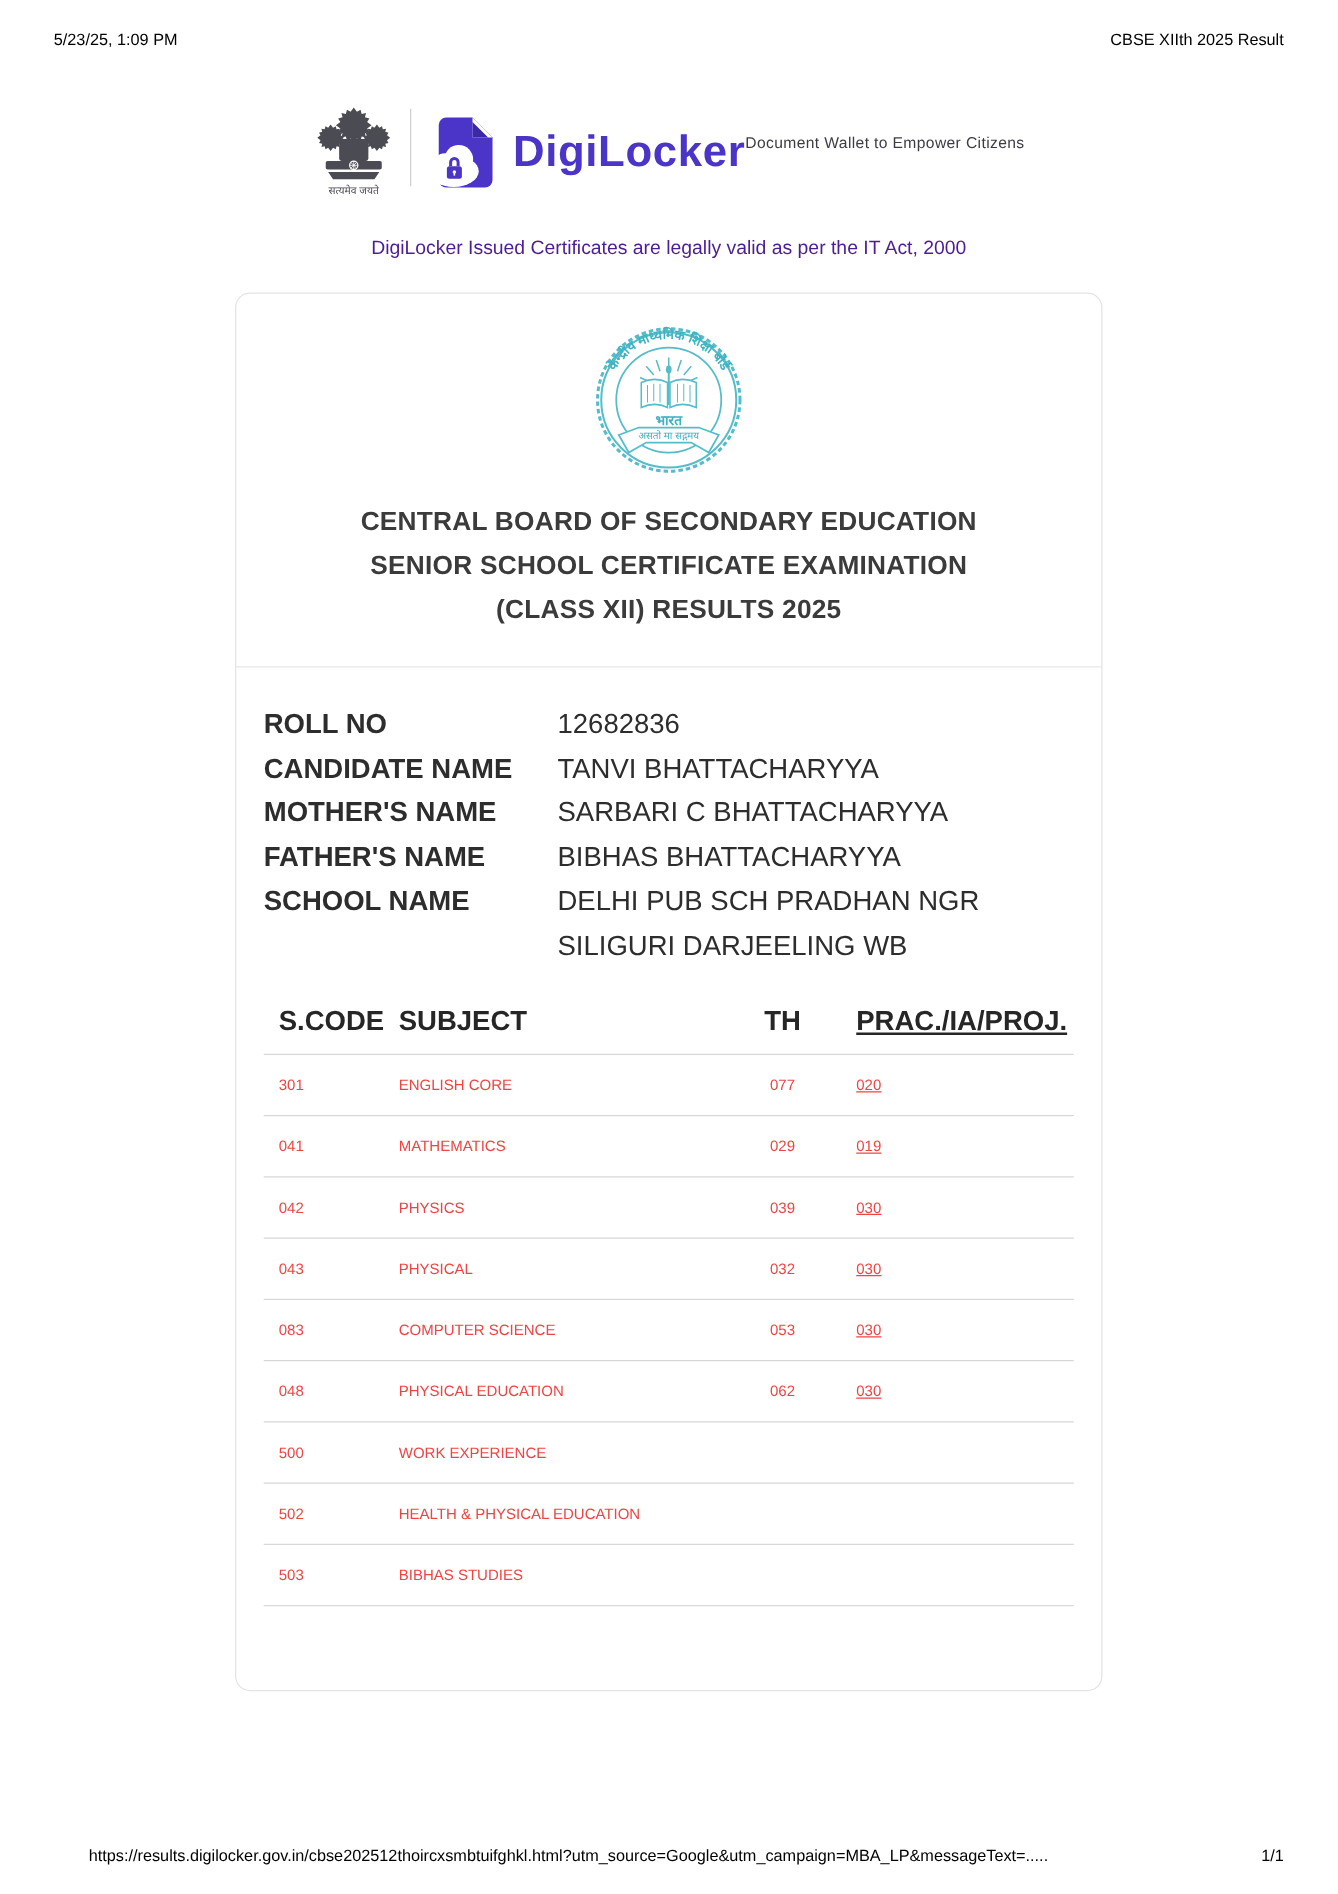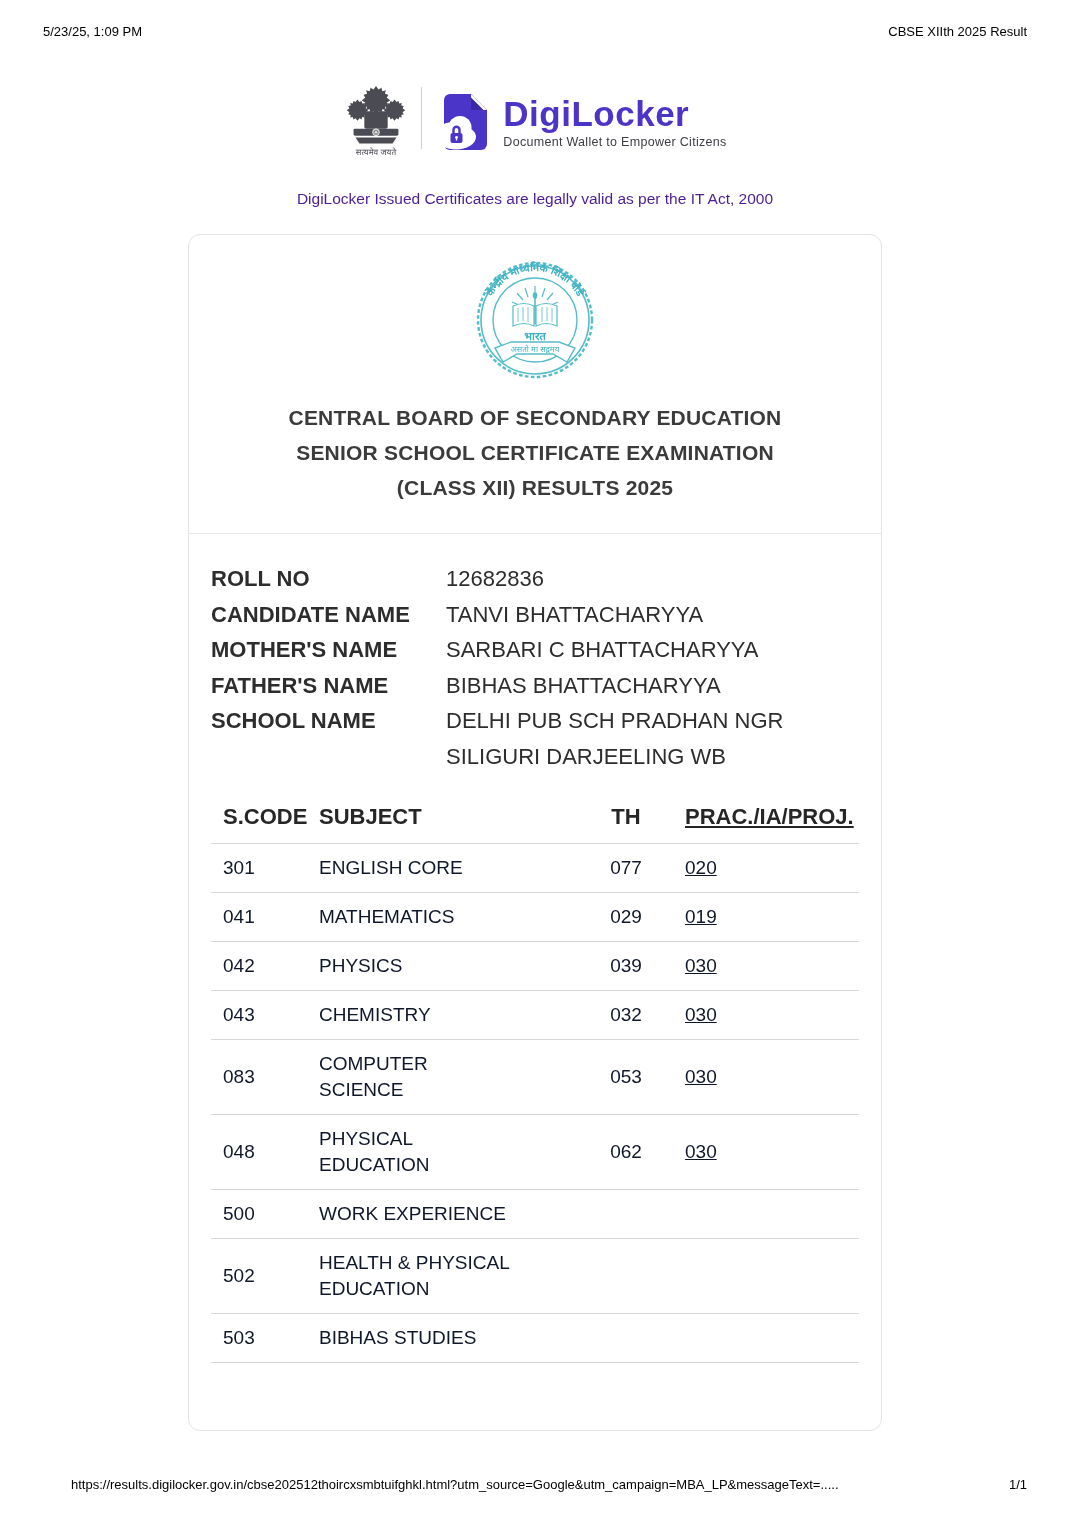--- a/index.html
+++ b/index.html
@@ -21,39 +21,39 @@
   .print-footer{position:absolute;bottom:22px;left:43px;right:43px;height:16px;font-size:13px;color:#000;}
   .pf-url{position:absolute;left:0;top:0;max-width:880px;white-space:nowrap;overflow:hidden;padding-left:28px;}
   .pf-page{position:absolute;right:0;top:0;}
 
   
   .logo-row{display:flex;justify-content:center;align-items:center;padding-top:84px;}
   .emblem{width:66px;height:76px;flex:0 0 auto;}
   .logo-divider{width:1px;height:62px;background:#cfcfcf;margin:0 14px 8px 12px;}
   .dl-logo{display:flex;align-items:center;}
   .dl-icon{width:58px;height:62px;margin-right:9px;}
-  .dl-textcol{display:flex;flex-direction:column;}
+  .dl-textcol{display:flex;flex-direction:row;}
   .dl-name{font-size:35px;font-weight:bold;color:var(--brand);line-height:36px;letter-spacing:0.5px;}
   .dl-tagline{font-size:12.5px;color:#3c3c44;margin-top:3px;letter-spacing:0.3px;}
 
   .validity{\;text-align:center;font-size:15.5px;color:#4c1d95;margin-top:30px;text-align:center;}
 
   
   .card{width:692px;margin:26px auto 0;border:1px solid var(--card-border);border-radius:12px;background:#fff;}
   .card-head{text-align:center;padding:25px 20px 28px;border-bottom:1px solid #e8e8e8;}
   .cbse-seal{width:122px;height:124px;margin:0 auto 16px;display:block;}
   .board-title{font-size:21px;font-weight:bold;color:#3b3b3b;line-height:35px;letter-spacing:0.2px;}
 
   .details{padding:27px 22px 13px;}
   .detail-row{display:flex;font-size:22px;line-height:35.5px;gap:17px;}
   .detail-label{width:218px;font-weight:bold;color:#2d2d2d;flex:0 0 auto;}
   .detail-value{width:352px;color:#2d2d2d;}
 
   .marks{margin:9px 22px 0;}
-  .mrow{display:flex;align-items:center;border-bottom:1px solid var(--rule);font-size:19px;line-height:26px;padding:11px 0;color:#0f172a;}
+  .mrow{display:flex;align-items:center;border-bottom:1px solid var(--rule);font-size:12px;line-height:26px;padding:11px 0;color:#ef4444;}
   .mrow.mhead{font-weight:bold;font-size:22px;padding:8px 0 13px;color:#262626;}
   .c-code{width:96px;padding-left:12px;flex:0 0 auto;}
   .c-subject{flex:1;}
   .c-subject span{display:inline-block;max-width:195px;}
   .c-th{width:118px;text-align:center;flex:0 0 auto;}
   .c-prac{width:168px;text-align:left;flex:0 0 auto;padding-right:6px;text-decoration:underline;}
   .card-tail{height:67px;}
 </style>
 </head>
 <body>
@@ -174,21 +174,21 @@
         <div class="c-prac">019</div>
       </div>
       <div class="mrow">
         <div class="c-code">042</div>
         <div class="c-subject"><span>PHYSICS</span></div>
         <div class="c-th">039</div>
         <div class="c-prac">030</div>
       </div>
       <div class="mrow">
         <div class="c-code">043</div>
-        <div class="c-subject"><span>CHEMISTRY</span></div>
+        <div class="c-subject"><span>PHYSICAL</span></div>
         <div class="c-th">032</div>
         <div class="c-prac">030</div>
       </div>
       <div class="mrow">
         <div class="c-code">083</div>
         <div class="c-subject"><span>COMPUTER SCIENCE</span></div>
         <div class="c-th">053</div>
         <div class="c-prac">030</div>
       </div>
       <div class="mrow">

